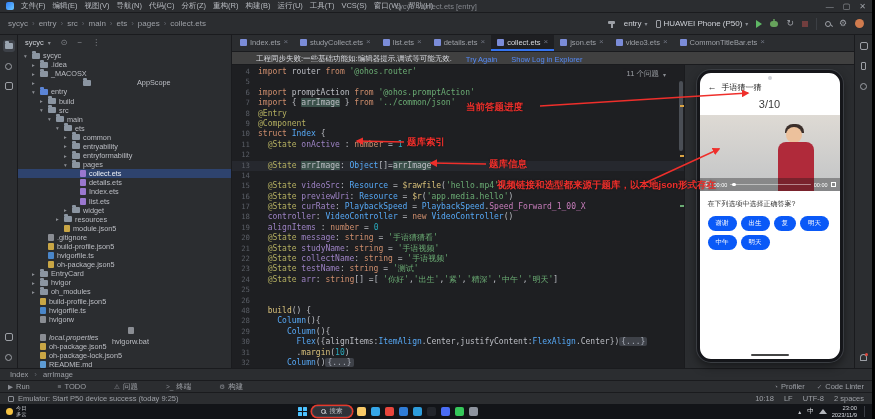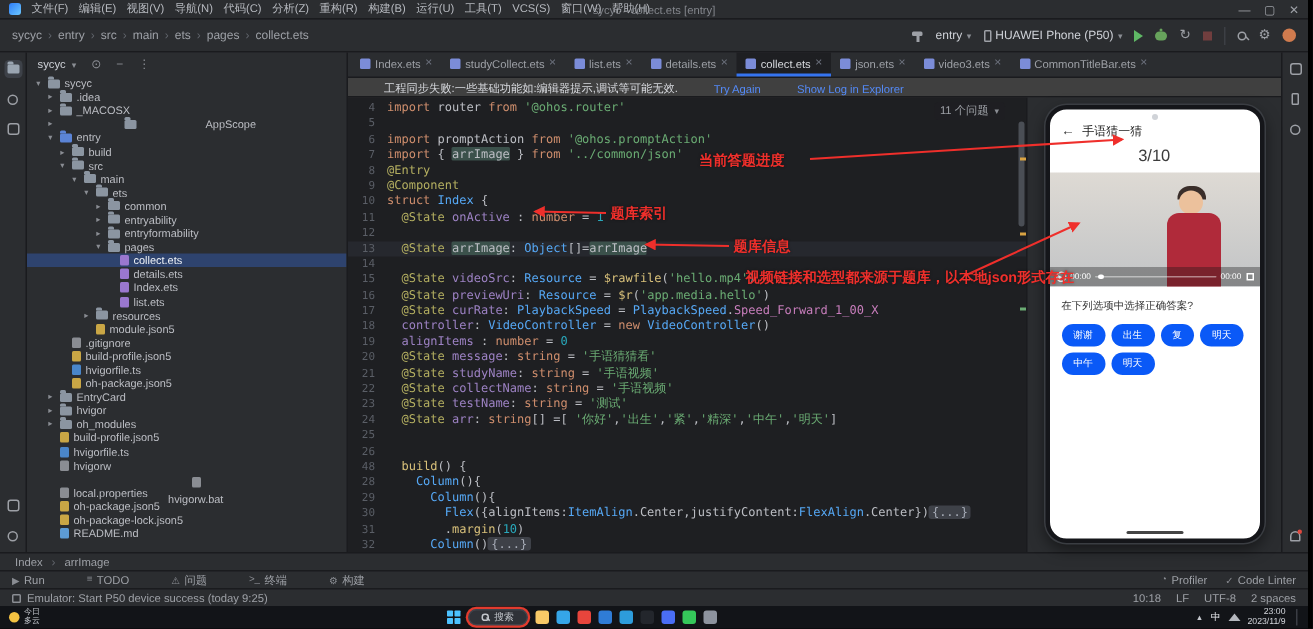--- a/index.html
+++ b/index.html
@@ -72,21 +72,21 @@
   .ficon.file-txt,.ficon.file-bat,.ficon.file-prop{width:6px;height:7px;background:#8a8d93}
 
   
   #center{flex:1;display:flex;flex-direction:column;min-width:0}
   #tabs{height:17px;flex:none;background:#2b2d30;border-bottom:1px solid #1a1b1e;display:flex;align-items:stretch;padding-left:2px}
   .tab{display:flex;align-items:center;gap:3px;padding:0 6px;font-size:7.5px;color:#9da0a6;border-bottom:2px solid transparent}
   .tab.active{background:#1e1f22;color:#d8dade;border-bottom-color:#3574f0}
   .tab-ficon{width:7px;height:7px;border-radius:1px;background:#7b8cd8;flex:none}
   .tab-close{color:#6f7480;font-size:8px;line-height:8px}
   #notif{height:13px;flex:none;background:#404040;border-bottom:1px solid #1a1b1e;display:flex;align-items:flex-end;padding:0 24px;font-size:7.5px;color:#d7d9de;white-space:nowrap}
-  #notif .link{color:#548af7;margin-left:24px}
+  #notif .link{color:#548af7;margin-left:14px}
   #notif .link:first-of-type{margin-left:auto}
   #center-body{flex:1;display:flex;min-height:0}
   #code-wrap{flex:1;position:relative;background:#1e1f22;overflow:hidden;min-width:0}
   #code{position:absolute;inset:0;padding-top:2px;font-family:"DejaVu Sans Mono",monospace;font-size:8px}
   .cl{display:flex;height:10.4px;line-height:10.4px;white-space:pre}
   .cl.caret-line{background:#26282e}
   .gut{width:26px;flex:none;text-align:right;padding-right:8px;color:#5a5e66;font-size:7.3px}
   .t-kw{color:#cf8e6d}.t-deco{color:#b3ae60}.t-str{color:#6aab73}.t-num{color:#29a8bb}
   .t-type{color:#56a8f5}.t-fn{color:#d8c07a}.t-const{color:#c77dbb}.t-plain{color:#bcbec4}
   .t-field{color:#9d82c4}
@@ -331,20 +331,25 @@
           <div class="tree-row" style="padding-left: 52px;">
             <span class="chev"></span>
             <span class="ficon file-ets"></span>
             <span class="tlabel">Index.ets</span>
           </div>
           <div class="tree-row" style="padding-left: 52px;">
             <span class="chev"></span>
             <span class="ficon file-ets"></span>
             <span class="tlabel">list.ets</span>
           </div>
+          <div class="tree-row" style="padding-left: 44px;">
+            <span class="chev">▸</span>
+            <span class="ficon folder"></span>
+            <span class="tlabel">widget</span>
+          </div>
           <div class="tree-row" style="padding-left: 36px;">
             <span class="chev">▸</span>
             <span class="ficon folder"></span>
             <span class="tlabel">resources</span>
           </div>
           <div class="tree-row" style="padding-left: 36px;">
             <span class="chev"></span>
             <span class="ficon file-json"></span>
             <span class="tlabel">module.json5</span>
           </div>
@@ -396,21 +401,21 @@
           <div class="tree-row" style="padding-left: 12px;">
             <span class="chev"></span>
             <span class="ficon file-txt"></span>
             <span class="tlabel">hvigorw</span>
           </div>
           <div class="tree-row" style="padding-left: 12px; flex-direction: column;">
             <span class="chev"></span>
             <span class="ficon file-bat"></span>
             <span class="tlabel">hvigorw.bat</span>
           </div>
-          <div class="tree-row" style="padding-left: 12px;">
+          <div class="tree-row" style="padding-left: 12px; font-style: italic;">
             <span class="chev"></span>
             <span class="ficon file-prop"></span>
             <span class="tlabel">local.properties</span>
           </div>
           <div class="tree-row" style="padding-left: 12px;">
             <span class="chev"></span>
             <span class="ficon file-json"></span>
             <span class="tlabel">oh-package.json5</span>
           </div>
           <div class="tree-row" style="padding-left: 12px;">

